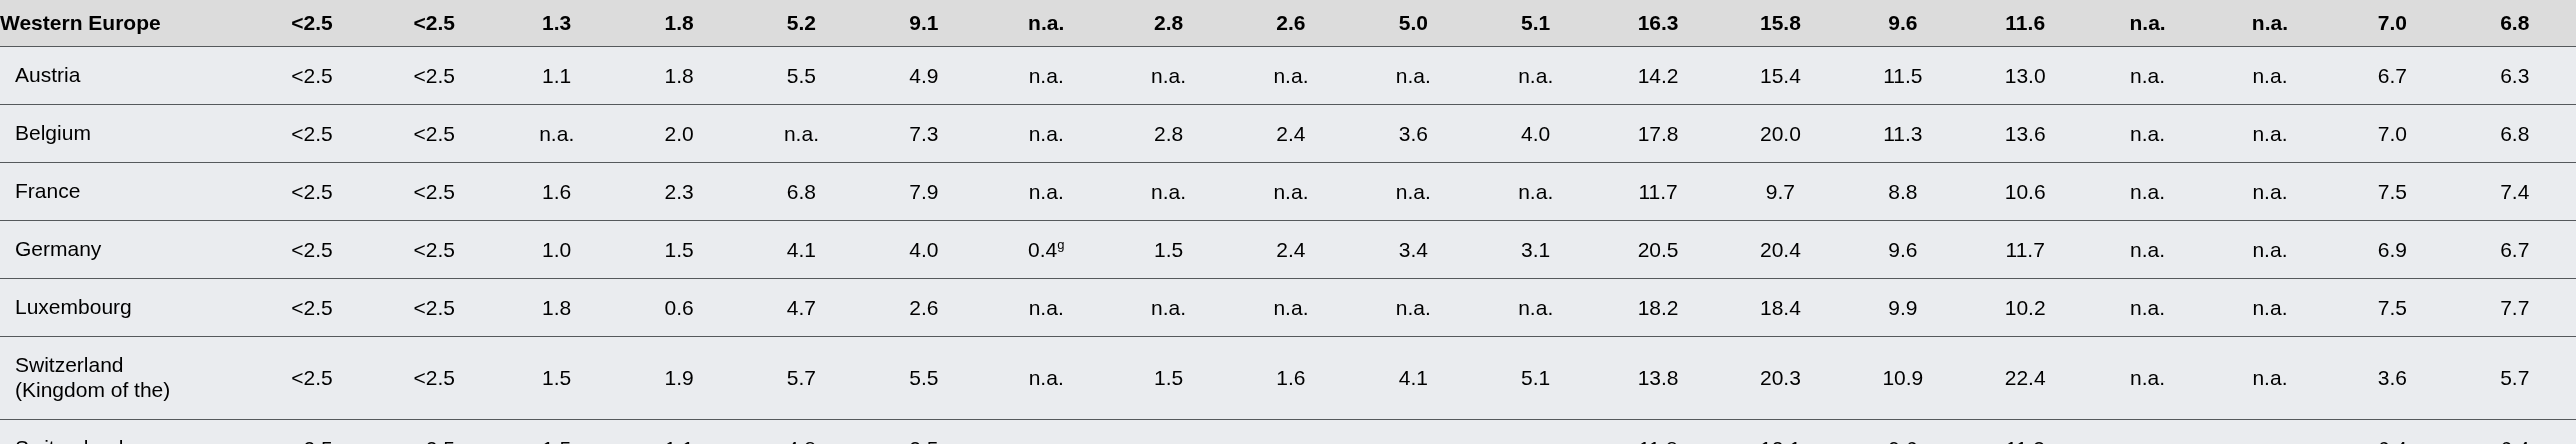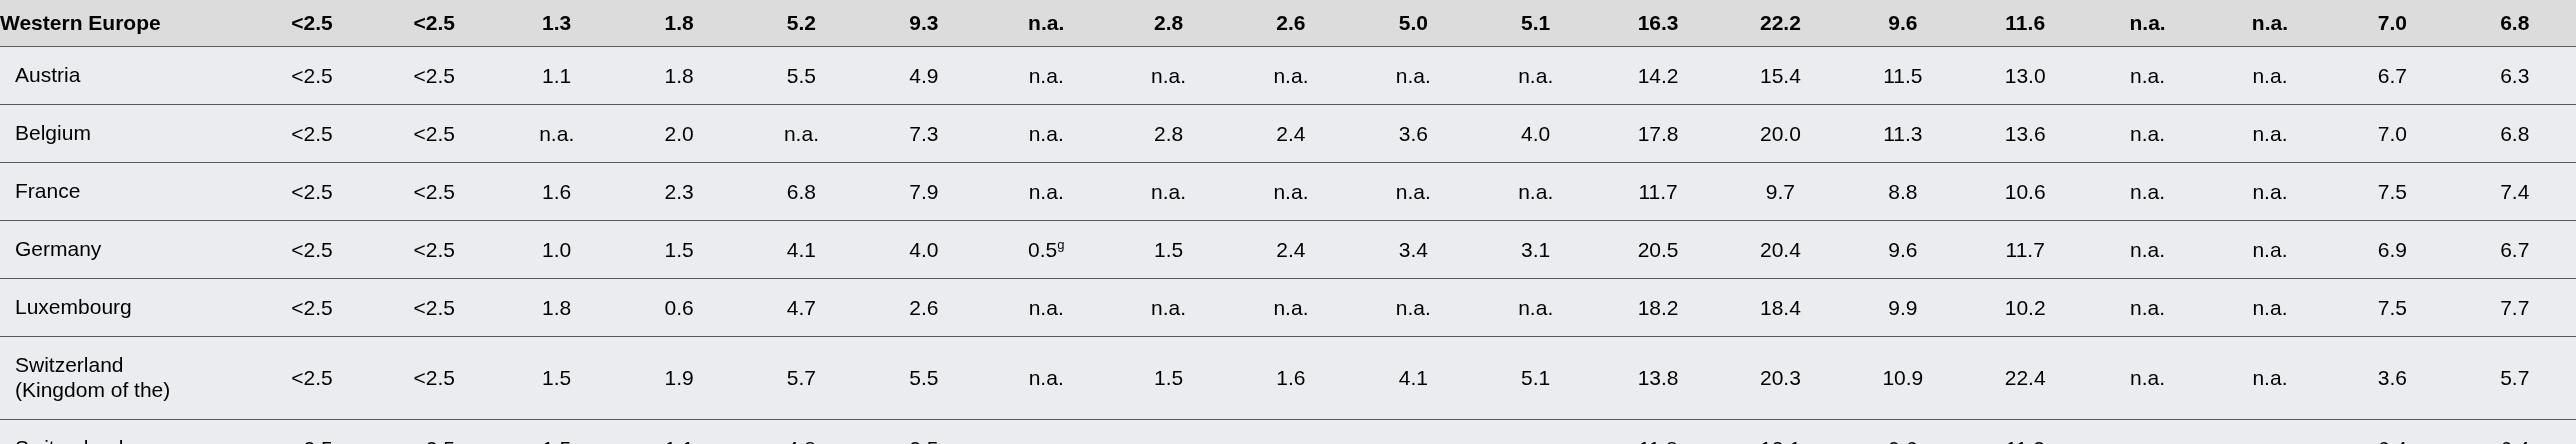--- a/index.html
+++ b/index.html
@@ -94,28 +94,28 @@
       <col class="val-col">
   </colgroup>
   <thead>
     <tr>
         <th class="region-cell">Western Europe</th>
         <th class="val-cell">&lt;2.5</th>
         <th class="val-cell">&lt;2.5</th>
         <th class="val-cell">1.3</th>
         <th class="val-cell">1.8</th>
         <th class="val-cell">5.2</th>
-        <th class="val-cell">9.3</th>
+        <th class="val-cell">9.1</th>
         <th class="val-cell">n.a.</th>
         <th class="val-cell">2.8</th>
         <th class="val-cell">2.6</th>
         <th class="val-cell">5.0</th>
         <th class="val-cell">5.1</th>
         <th class="val-cell">16.3</th>
-        <th class="val-cell">22.2</th>
+        <th class="val-cell">15.8</th>
         <th class="val-cell">9.6</th>
         <th class="val-cell">11.6</th>
         <th class="val-cell">n.a.</th>
         <th class="val-cell">n.a.</th>
         <th class="val-cell">7.0</th>
         <th class="val-cell">6.8</th>
       </tr>
   </thead>
   <tbody>
       <tr>
@@ -193,21 +193,21 @@
       <tr>
         <td class="region-cell">
           <span class="region-line">Germany</span>
         </td>
         <td class="val-cell"><span>&lt;2.5</span></td>
         <td class="val-cell"><span>&lt;2.5</span></td>
         <td class="val-cell"><span>1.0</span></td>
         <td class="val-cell"><span>1.5</span></td>
         <td class="val-cell"><span>4.1</span></td>
         <td class="val-cell"><span>4.0</span></td>
-        <td class="val-cell"><span>0.5</span><sup class="fn-marker">g</sup></td>
+        <td class="val-cell"><span>0.4</span><sup class="fn-marker">g</sup></td>
         <td class="val-cell"><span>1.5</span></td>
         <td class="val-cell"><span>2.4</span></td>
         <td class="val-cell"><span>3.4</span></td>
         <td class="val-cell"><span>3.1</span></td>
         <td class="val-cell"><span>20.5</span></td>
         <td class="val-cell"><span>20.4</span></td>
         <td class="val-cell"><span>9.6</span></td>
         <td class="val-cell"><span>11.7</span></td>
         <td class="val-cell"><span>n.a.</span></td>
         <td class="val-cell"><span>n.a.</span></td>

